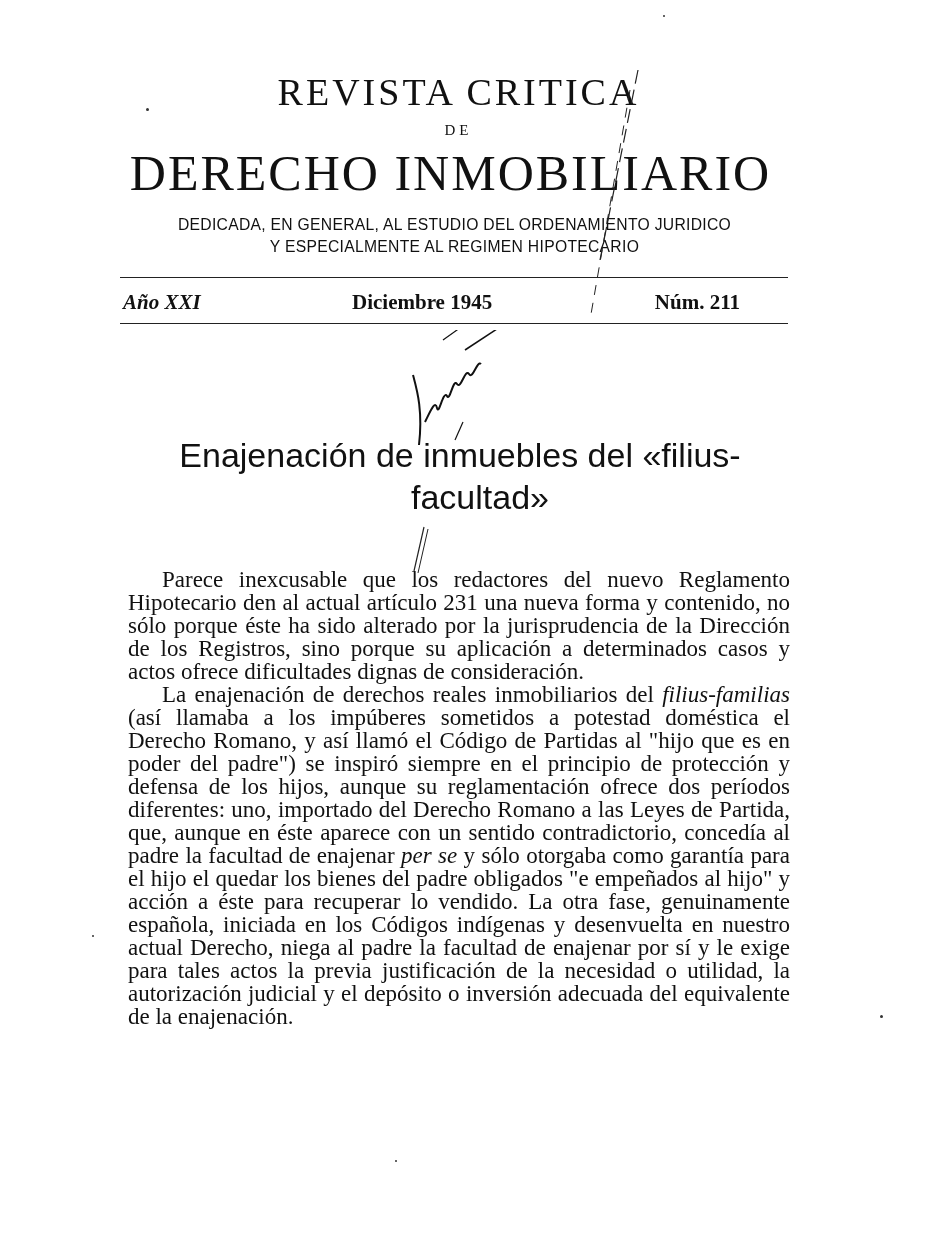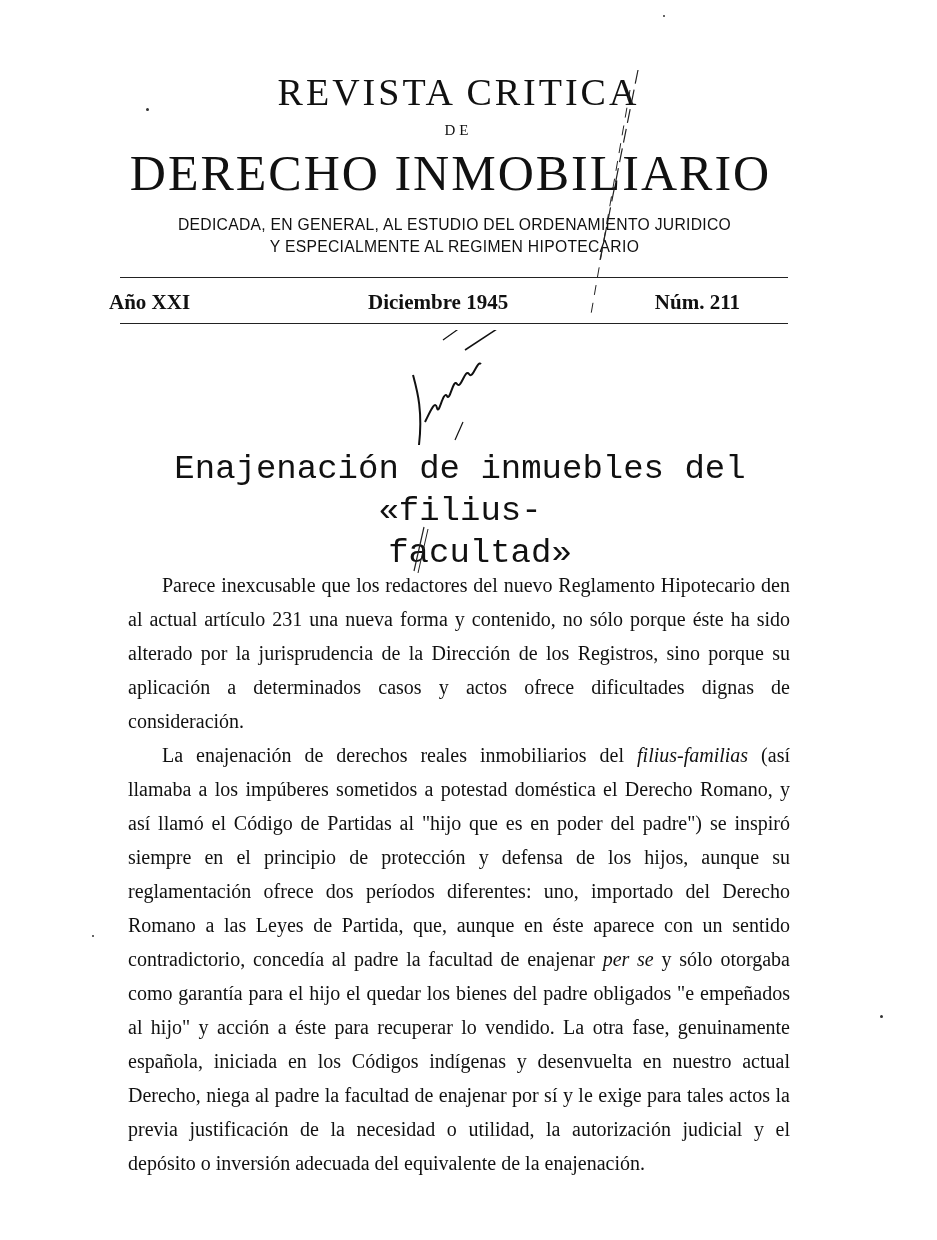--- a/index.html
+++ b/index.html
@@ -9,25 +9,25 @@
     .mast-title1 { top: 70px; font-family: "Liberation Serif", serif; font-size: 38px; letter-spacing: 3px; left: -10px; }
     .mast-de { top: 122px; font-family: "Liberation Serif", serif; font-size: 15px; letter-spacing: 4px; left: -10px; }
     .mast-title2 { top: 144px; font-family: "Liberation Serif", serif; font-size: 50px; letter-spacing: 2px; left: -18px; }
     .mast-sub { font-family: "Liberation Sans Narrow", "Liberation Sans", sans-serif; font-size: 16px; letter-spacing: 0.3px; transform: scaleX(0.98); }
     .mast-sub1 { top: 216px; left: -14px; }
     .mast-sub2 { top: 238px; left: -14px; }
     .rule { position: absolute; left: 120px; width: 668px; height: 0; border-top: 1.5px solid #222; }
     .rule.r1 { top: 277px; }
     .rule.r2 { top: 323px; }
     .issue { position: absolute; top: 290px; font-family: "Liberation Serif", serif; font-weight: bold; font-size: 21px; }
-    .issue.year { left: 109px; }
-    .issue.date { left: 368px; }
+    .issue.year { left: 123px; font-style: italic; }
+    .issue.date { left: 352px; }
     .issue.num { right: 150px; text-align: right; }
-    .article-title { position: absolute; left: 110px; width: 700px; text-align: center; font-family: Liberation Mono, monospace; font-size: 34px; line-height: 42px; top: 448px; }
-    .body-text { position: absolute; left: 128px; width: 662px; top: 568px; font-family: "Liberation Serif", serif; font-size: 20px; line-height: 34px; text-align: justify; }
+    .article-title { position: absolute; left: 110px; width: 700px; text-align: center; font-family: Liberation Sans, sans-serif; font-size: 34px; line-height: 42px; top: 434px; }
+    .body-text { position: absolute; left: 128px; width: 662px; top: 568px; font-family: "Liberation Serif", serif; font-size: 23px; line-height: 23px; text-align: justify; }
     .body-text p { margin: 0; text-indent: 34px; }
     .body-text i { }
     .signature { position: absolute; left: 395px; top: 330px; width: 120px; height: 130px; }
     .speck { position: absolute; width: 3px; height: 3px; background: #333; border-radius: 50%; }
   </style>
 </head>
 <body>
 
 <div class="page">
 

